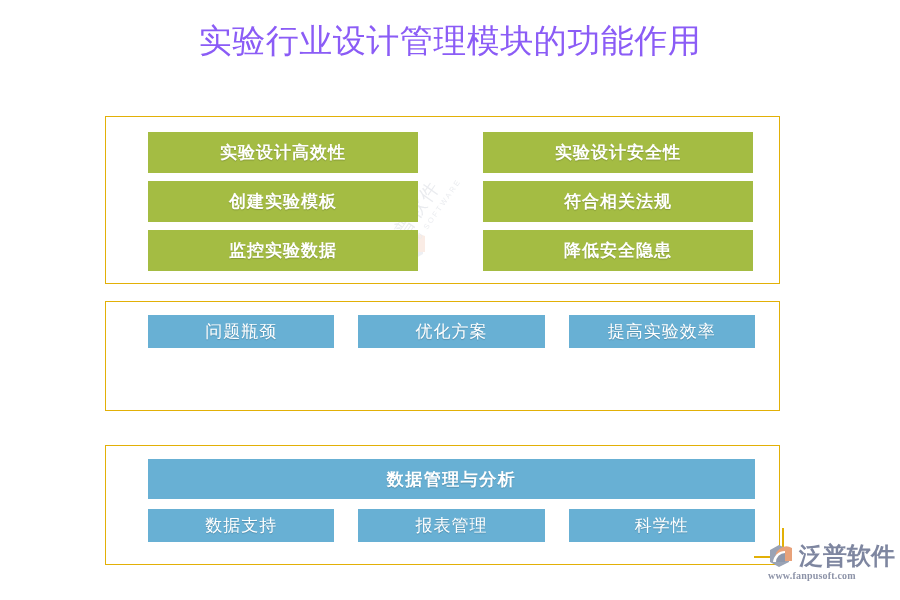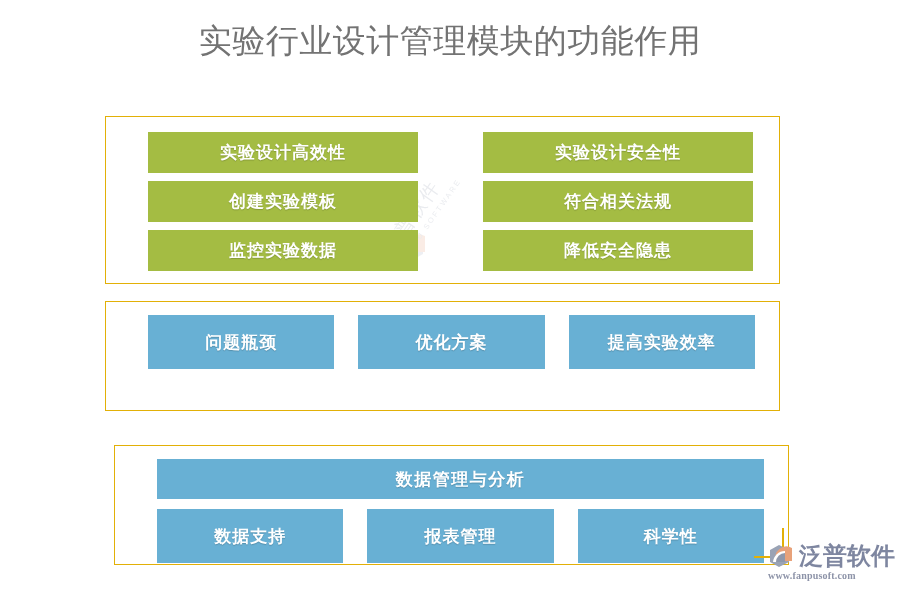--- a/index.html
+++ b/index.html
@@ -23,21 +23,21 @@
     overflow: hidden;
   }
 
   
   .title-block {
     position: absolute;
     left: 0;
     top: 22px;
     width: 900px;
     text-align: center;
-    color: #737373;
+    color: #8b5cf6;
     font-family: "Liberation Serif", "DejaVu Serif", serif;
     line-height: 1.18;
     letter-spacing: 0.5px;
   }
   .title-line {
     display: block;
     font-size: 33px;
     font-weight: 400;
   }
   .title-line.line2 {
@@ -86,21 +86,21 @@
   .group {
     position: absolute;
     border: 1.6px solid #e2b007;
     background: transparent;
     box-sizing: border-box;
     z-index: 2;
     padding-left: 28px;
   }
   #group-1 { left: 105px; top: 116px; width: 675px; height: 168px; }
   #group-2 { left: 105px; top: 301px; width: 675px; height: 110px; }
-  #group-3 { left: 114px; top: 445px; width: 675px; height: 120px; }
+  #group-3 { left: 105px; top: 445px; width: 675px; height: 120px; }
 
   
   .green-cols {
     position: absolute;
     left: 42px;
     top: 15px;
     width: 605px;
     display: flex;
     justify-content: space-between;
   }
@@ -149,29 +149,29 @@
     text-shadow: 0 1px 1px rgba(0,0,0,0.18);
     box-sizing: border-box;
   }
   .blue-row {
     display: flex;
     justify-content: space-between;
     gap: 24px;
   }
   .chip-blue {
     flex: 1 1 0;
-    height: 54px;
+    height: 33px;
     background: #68b0d4;
     color: #ffffff;
     display: flex;
     align-items: center;
     justify-content: center;
     font-family: "Liberation Serif", "DejaVu Serif", serif;
     font-size: 17px;
-    font-weight: 700;
+    font-weight: 400;
     letter-spacing: 1px;
     text-shadow: 0 1px 1px rgba(0,0,0,0.18);
     box-sizing: border-box;
   }
 
   
   .brand {
     position: absolute;
     left: 762px;
     top: 534px;

